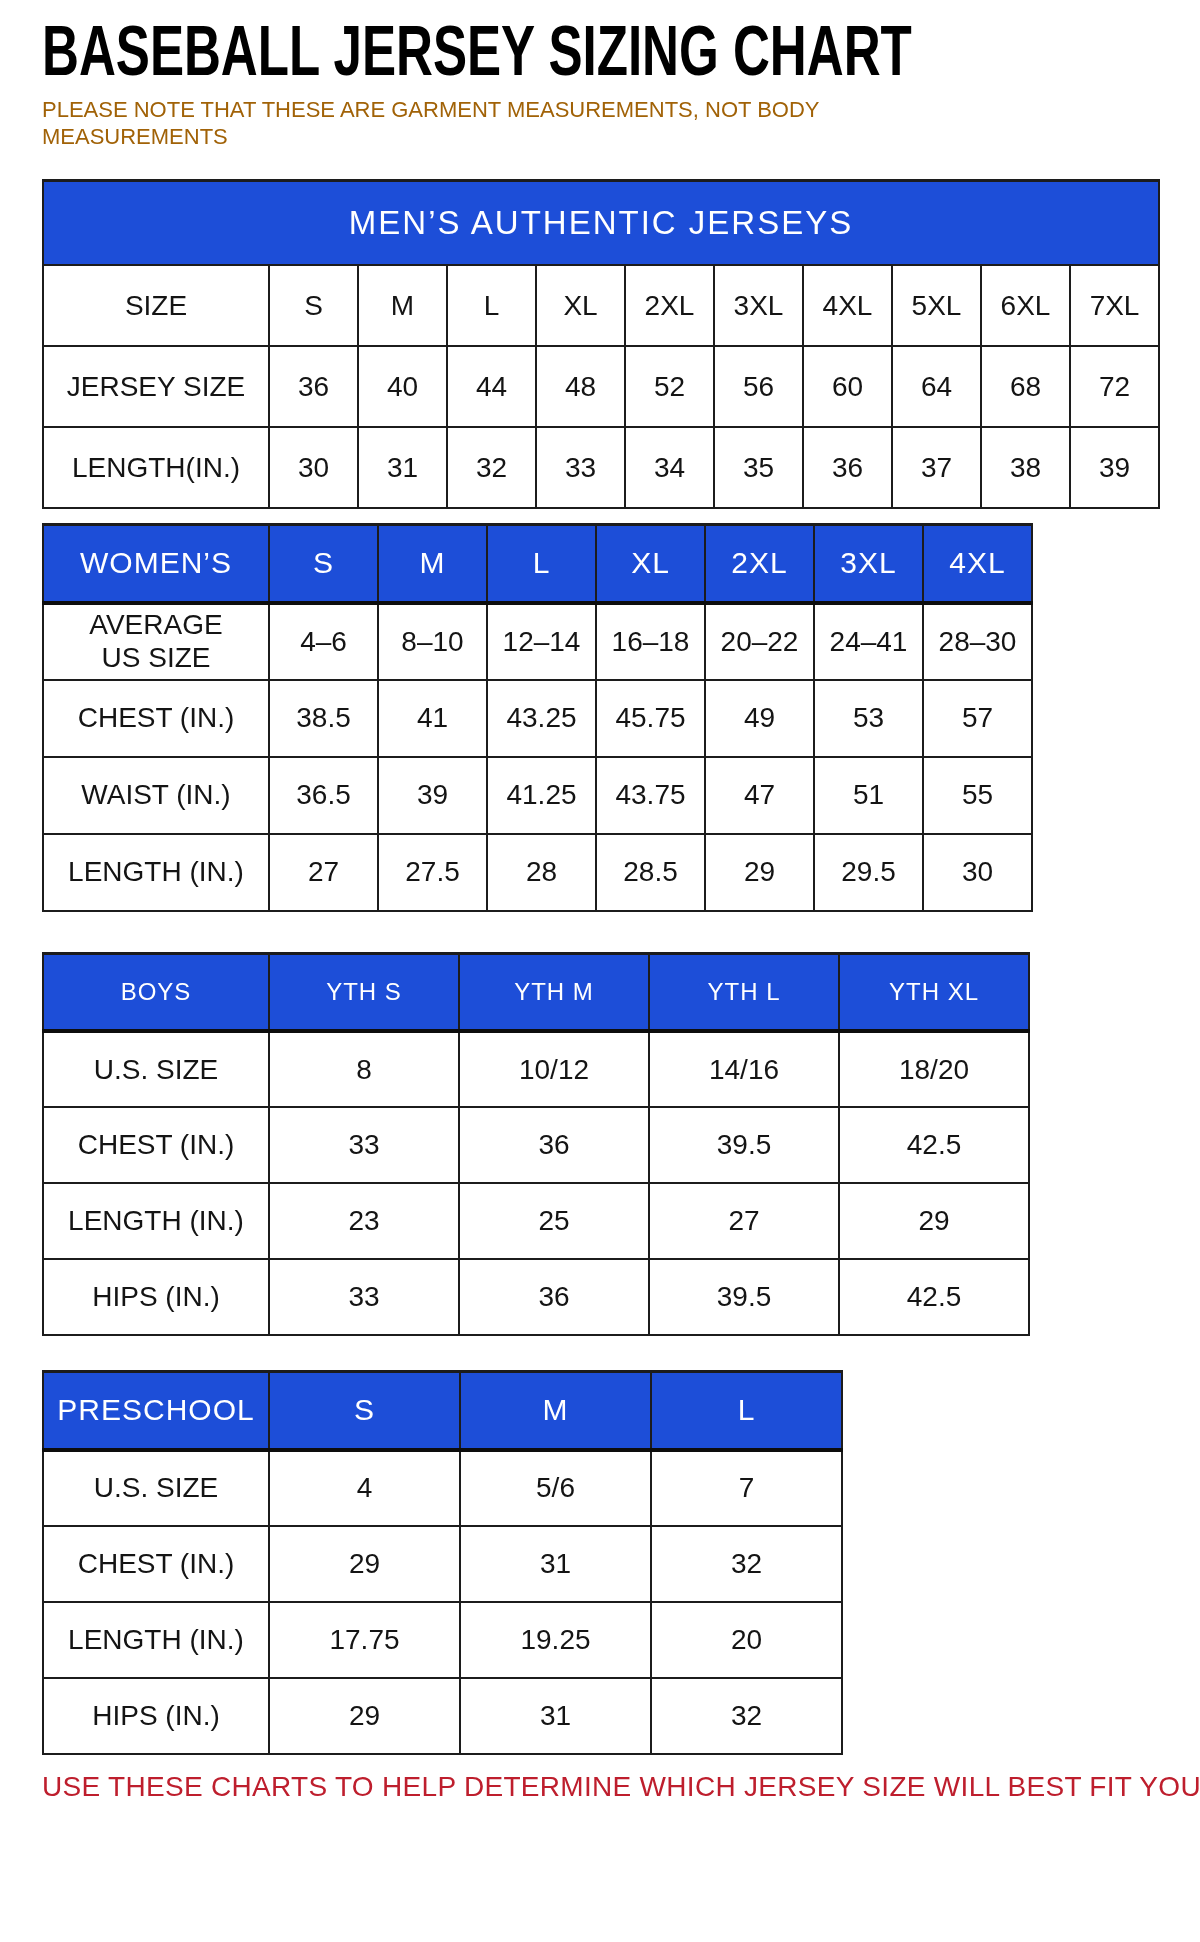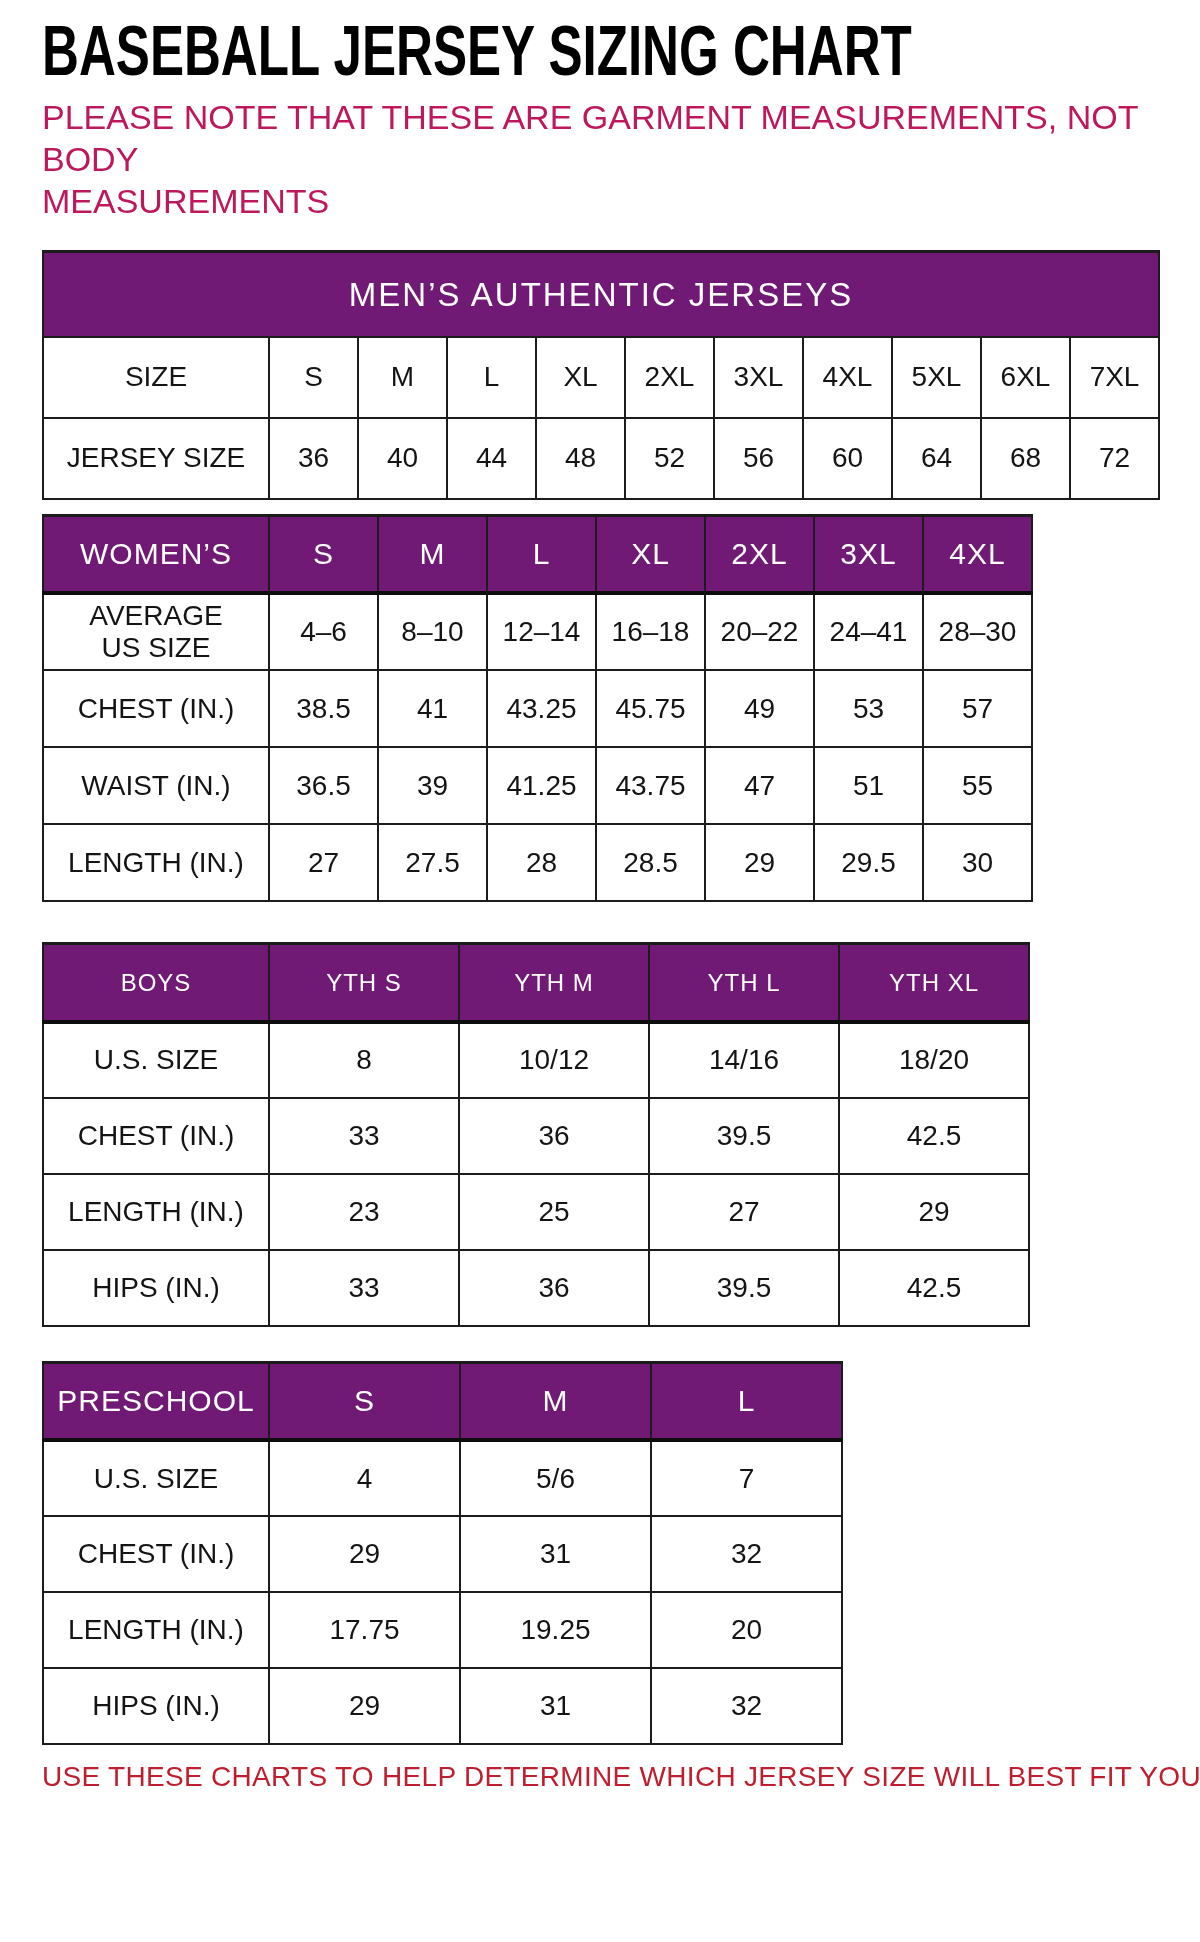--- a/index.html
+++ b/index.html
@@ -13,33 +13,33 @@
   
   .title{
     font-size:70px;font-weight:bold;color:#000;
     line-height:1.0;white-space:nowrap;
     transform:scaleX(0.73);transform-origin:0 50%;
     letter-spacing:0px;
   }
 
   
   .note{
-    margin-top:10px;color:#be185d;
-    font-size:34px;line-height:1.24;font-weight:normal;
+    margin-top:10px;color:#a16207;
+    font-size:22px;line-height:1.24;font-weight:normal;
   }
 
   
   table{border-collapse:collapse;table-layout:fixed;}
   td{
     border:2px solid #1c1c1c;
     text-align:center;vertical-align:middle;
     font-size:28px;color:#141414;padding:0;
     overflow:hidden;
   }
-  .gcell{background:#701a75;color:#ffffff;}
+  .gcell{background:#1d4ed8;color:#ffffff;}
   tr.ghead-row td{border-top:3px solid #1c1c1c;}
   .thick-bottom td{border-bottom:4px solid #0d0d0d;}
 
   
   .mens{width:1115px;margin-top:28px;}
   .mens tr.ghead-row{height:85px;}
   .mens tr.ghead-row td{font-size:33px;letter-spacing:2px;border-bottom:2px solid #1c1c1c;}
   .mens tr.r{height:81px;padding-left:48px;}
 
   
@@ -116,20 +116,33 @@
       <td>36</td>
       <td>40</td>
       <td>44</td>
       <td>48</td>
       <td>52</td>
       <td>56</td>
       <td>60</td>
       <td>64</td>
       <td>68</td>
       <td>72</td>
+    </tr>
+    <tr class="r">
+      <td>LENGTH(IN.)</td>
+      <td>30</td>
+      <td>31</td>
+      <td>32</td>
+      <td>33</td>
+      <td>34</td>
+      <td>35</td>
+      <td>36</td>
+      <td>37</td>
+      <td>38</td>
+      <td>39</td>
     </tr>
   </tbody>
     </table>
 
   <table class="womens">
     <colgroup>
       <col style="width:226px">
       <col style="width:109px">
         <col style="width:109px">
         <col style="width:109px">

